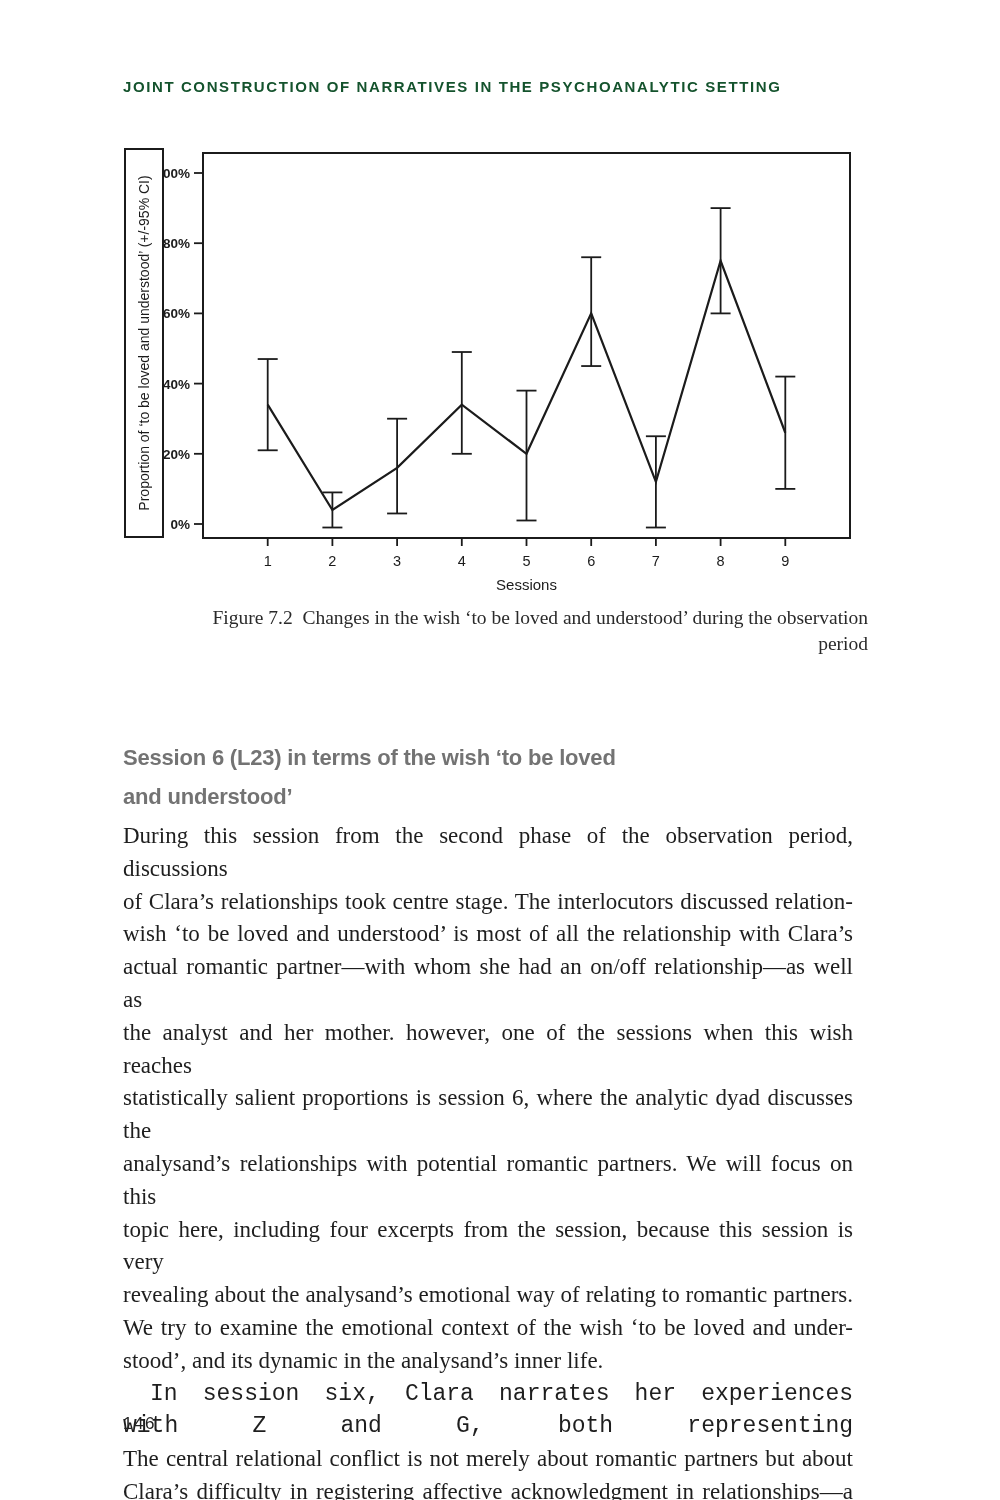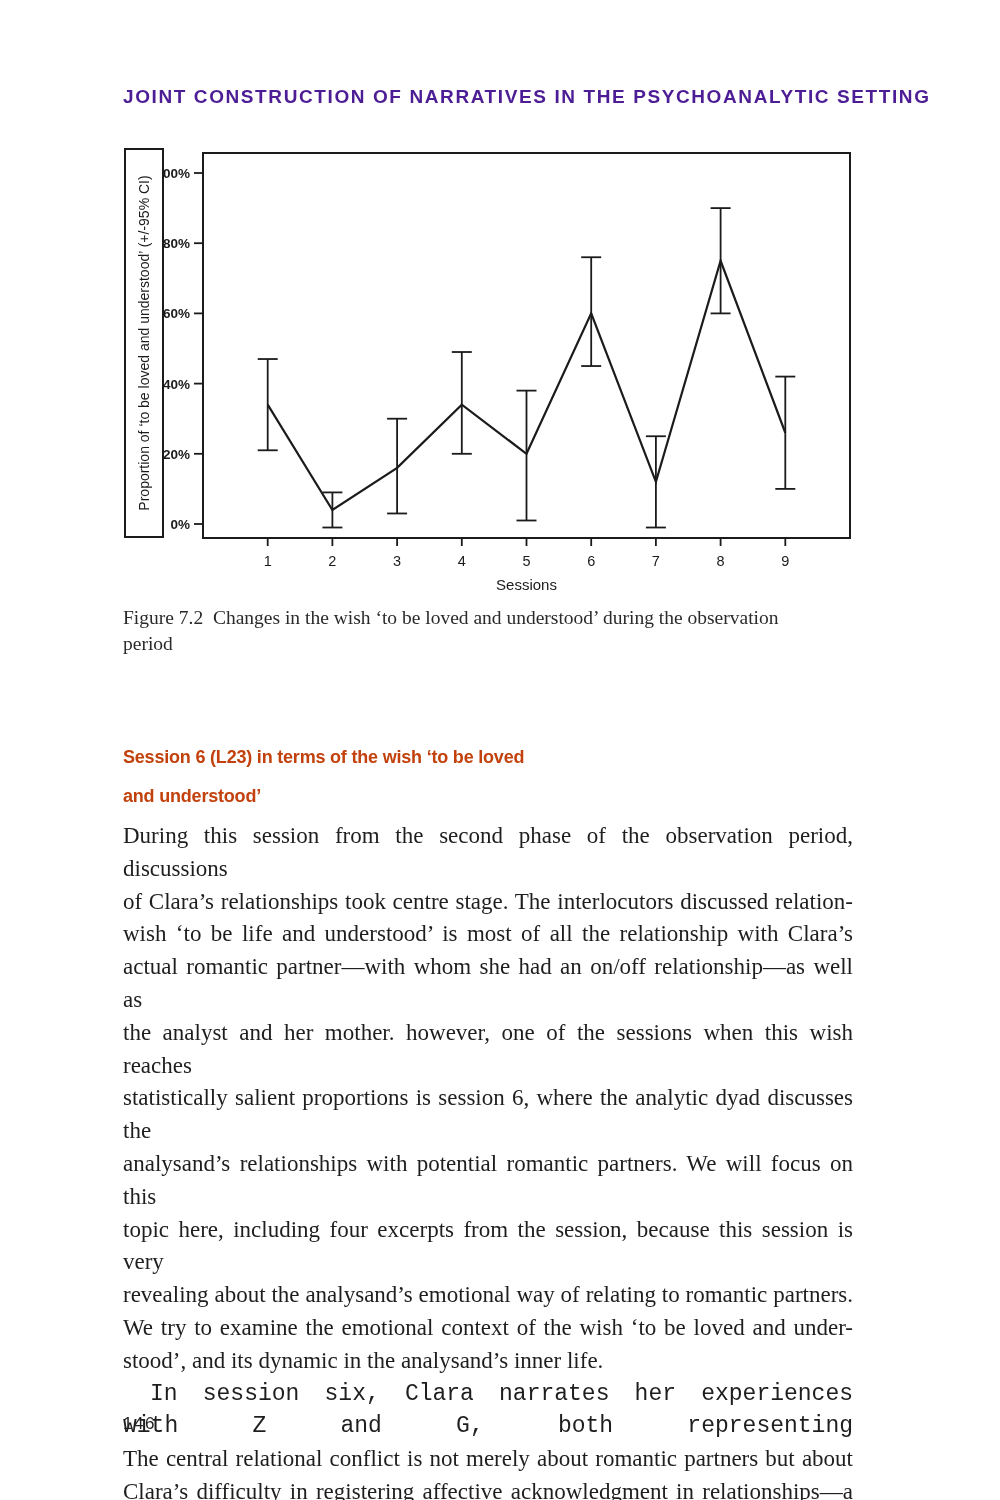--- a/index.html
+++ b/index.html
@@ -9,26 +9,26 @@
     width: 1000px;
     height: 1500px;
     background: #ffffff;
     font-family: "Liberation Serif", serif;
     color: #1e1e1e;
     overflow: hidden;
   }
   .running-head {
     position: absolute;
     left: 123px;
-    top: 86px;
+    top: 78px;
     font-family: "Liberation Sans", sans-serif;
     font-weight: 700;
-    font-size: 19px;
+    font-size: 15px;
     letter-spacing: 1.6px;
-    color: #4c1d95;
+    color: #14532d;
     white-space: nowrap;
   }
   .figure-wrap {
     position: absolute;
     left: 0; top: 0;
     width: 1000px; height: 680px;
   }
   #chart-svg {
     position: absolute;
     left: 0; top: 0;
@@ -57,31 +57,32 @@
     color: #1b1b1b;
   }
   .caption {
     position: absolute;
     left: 123px;
     top: 605px;
     width: 745px;
     font-size: 19.5px;
     line-height: 26px;
     color: #2a2a2a;
+    text-align: right;
   }
   .cap-line { white-space: pre-wrap; }
   .section-heading {
     position: absolute;
     left: 123px;
     top: 738px;
     font-family: "Liberation Sans", sans-serif;
     font-weight: 700;
-    font-size: 18px;
+    font-size: 22px;
     line-height: 39px;
-    color: #c2410c;
+    color: #737373;
     letter-spacing: -0.2px;
   }
   .body-text {
     position: absolute;
     left: 123px;
     top: 820px;
     width: 730px;
     font-size: 23px;
     line-height: 32.8px;
     color: #1e1e1e;
@@ -182,21 +183,21 @@
   </div>
 
   <h2 class="section-heading">
     <div>Session 6 (L23) in terms of the wish ‘to be loved</div>
     <div>and understood’</div>
   </h2>
 
   <div class="body-text">
     <div class="bline">During this session from the second phase of the observation period, discussions</div>
     <div class="bline">of Clara’s relationships took centre stage. The interlocutors discussed relation-</div>
-    <div class="bline">wish ‘to be life and understood’ is most of all the relationship with Clara’s</div>
+    <div class="bline">wish ‘to be loved and understood’ is most of all the relationship with Clara’s</div>
     <div class="bline">actual romantic partner—with whom she had an on/off relationship—as well as</div>
     <div class="bline">the analyst and her mother. however, one of the sessions when this wish reaches</div>
     <div class="bline">statistically salient proportions is session 6, where the analytic dyad discusses the</div>
     <div class="bline">analysand’s relationships with potential romantic partners. We will focus on this</div>
     <div class="bline">topic here, including four excerpts from the session, because this session is very</div>
     <div class="bline">revealing about the analysand’s emotional way of relating to romantic partners.</div>
     <div class="bline">We try to examine the emotional context of the wish ‘to be loved and under-</div>
     <div class="bline last">stood’, and its dynamic in the analysand’s inner life.</div>
     <div class="bline indent">In session six, Clara narrates her experiences with Z and G, both representing</div>
     <div class="bline">The central relational conflict is not merely about romantic partners but about</div>

